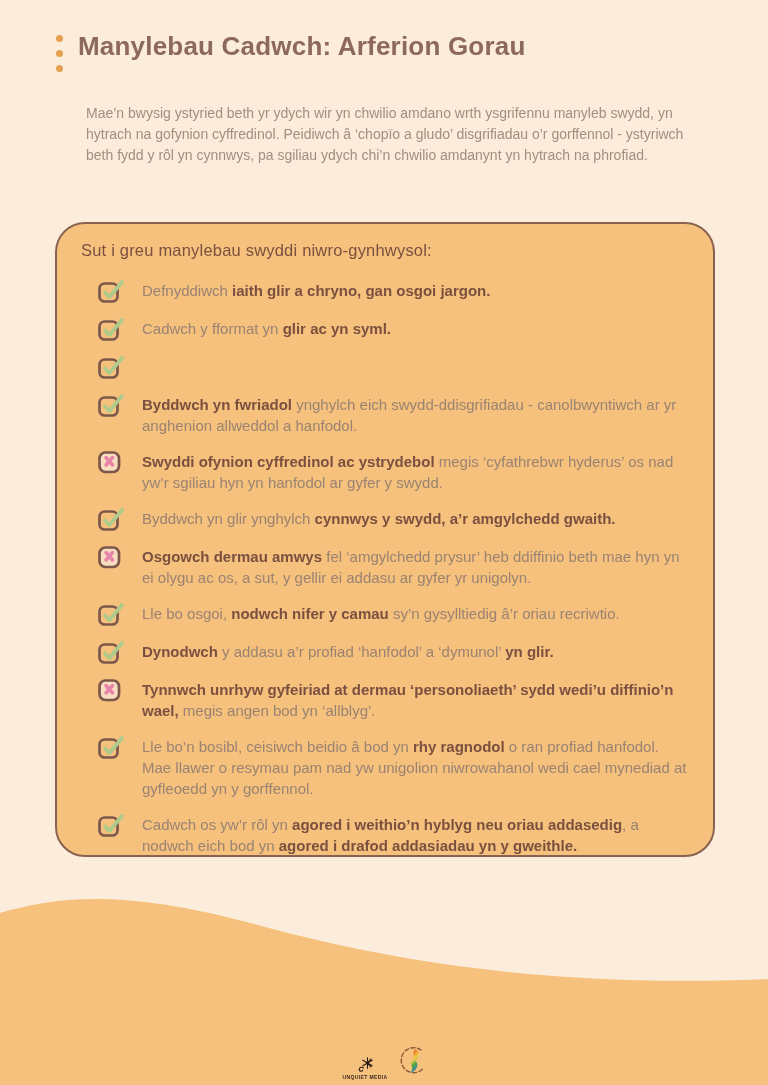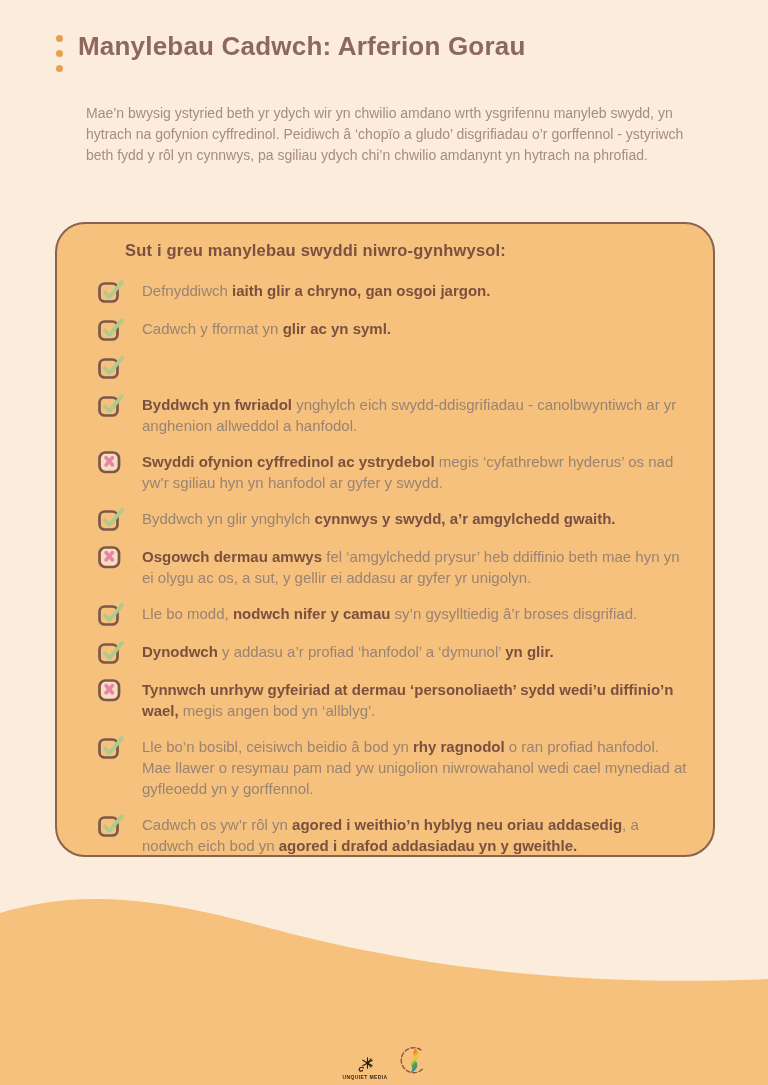--- a/index.html
+++ b/index.html
@@ -38,22 +38,22 @@
     font-size:14px;line-height:21px;color:var(--body-text);margin-left:8px;
   }
   .card{
     position:absolute;left:55px;top:222px;width:660px;height:635px;
     background:var(--card-fill);
     border:2px solid var(--card-border);
     border-radius:30px;
     padding:17px 26px 12px 24px;
   }
   .card-heading{
-    font-size:16.5px;font-weight:700;color:var(--heading-text);
-    margin-bottom:20px;letter-spacing:.2px;margin-left:44px;
+    font-size:16.5px;font-weight:400;color:var(--heading-text);
+    margin-bottom:20px;letter-spacing:.2px;
   }
   .checklist{display:flex;flex-direction:column;gap:15px;}
   .item{display:flex;align-items:flex-start;gap:17px;padding-left:17px;}
   .item .icon{width:27px;height:24px;flex:0 0 27px;margin-top:-1px;}
   .item-text{
     font-size:15px;line-height:21px;color:var(--item-text);flex:1;
   }
   .item-text .b{font-weight:700;color:var(--item-bold-text);}
   .wave{
     position:absolute;left:0;bottom:0;width:768px;height:200px;display:block;
@@ -133,21 +133,21 @@
             <rect x="1.5" y="2.5" width="19.5" height="19.5" rx="6" fill="var(--cross-fill)" stroke="var(--icon-border)" stroke-width="2.7"></rect>
             <path d="M8 7.5 L14.5 15 M14.5 7.5 L8 15" fill="none" stroke="var(--cross-pink)" stroke-width="3.5" stroke-linecap="round"></path>
           </svg>
           <div class="item-text"><span class="b">Osgowch dermau amwys</span><span> fel ‘amgylchedd prysur’ heb ddiffinio beth mae hyn yn ei olygu ac os, a sut, y gellir ei addasu ar gyfer yr unigolyn.</span></div>
         </div>
         <div class="item">
           <svg class="icon" viewBox="0 0 27 24">
             <rect x="1.5" y="4.5" width="18" height="18" rx="5.2" fill="none" stroke="var(--icon-border)" stroke-width="2.7"></rect>
             <path d="M7 13.5 L11.5 18 L24 3" fill="none" stroke="var(--check-green)" stroke-width="3.8" stroke-linecap="round" stroke-linejoin="round"></path>
           </svg>
-          <div class="item-text"><span>Lle bo modd, </span><span class="b">nodwch nifer y camau</span><span> sy’n gysylltiedig â’r broses disgrifiad.</span></div>
+          <div class="item-text"><span>Lle bo osgoi, </span><span class="b">nodwch nifer y camau</span><span> sy’n gysylltiedig â’r oriau recriwtio.</span></div>
         </div>
         <div class="item">
           <svg class="icon" viewBox="0 0 27 24">
             <rect x="1.5" y="4.5" width="18" height="18" rx="5.2" fill="none" stroke="var(--icon-border)" stroke-width="2.7"></rect>
             <path d="M7 13.5 L11.5 18 L24 3" fill="none" stroke="var(--check-green)" stroke-width="3.8" stroke-linecap="round" stroke-linejoin="round"></path>
           </svg>
           <div class="item-text"><span class="b">Dynodwch</span><span> y addasu a’r profiad ‘hanfodol’ a ‘dymunol’ </span><span class="b">yn glir.</span></div>
         </div>
         <div class="item">
           <svg class="icon" viewBox="0 0 27 24">

